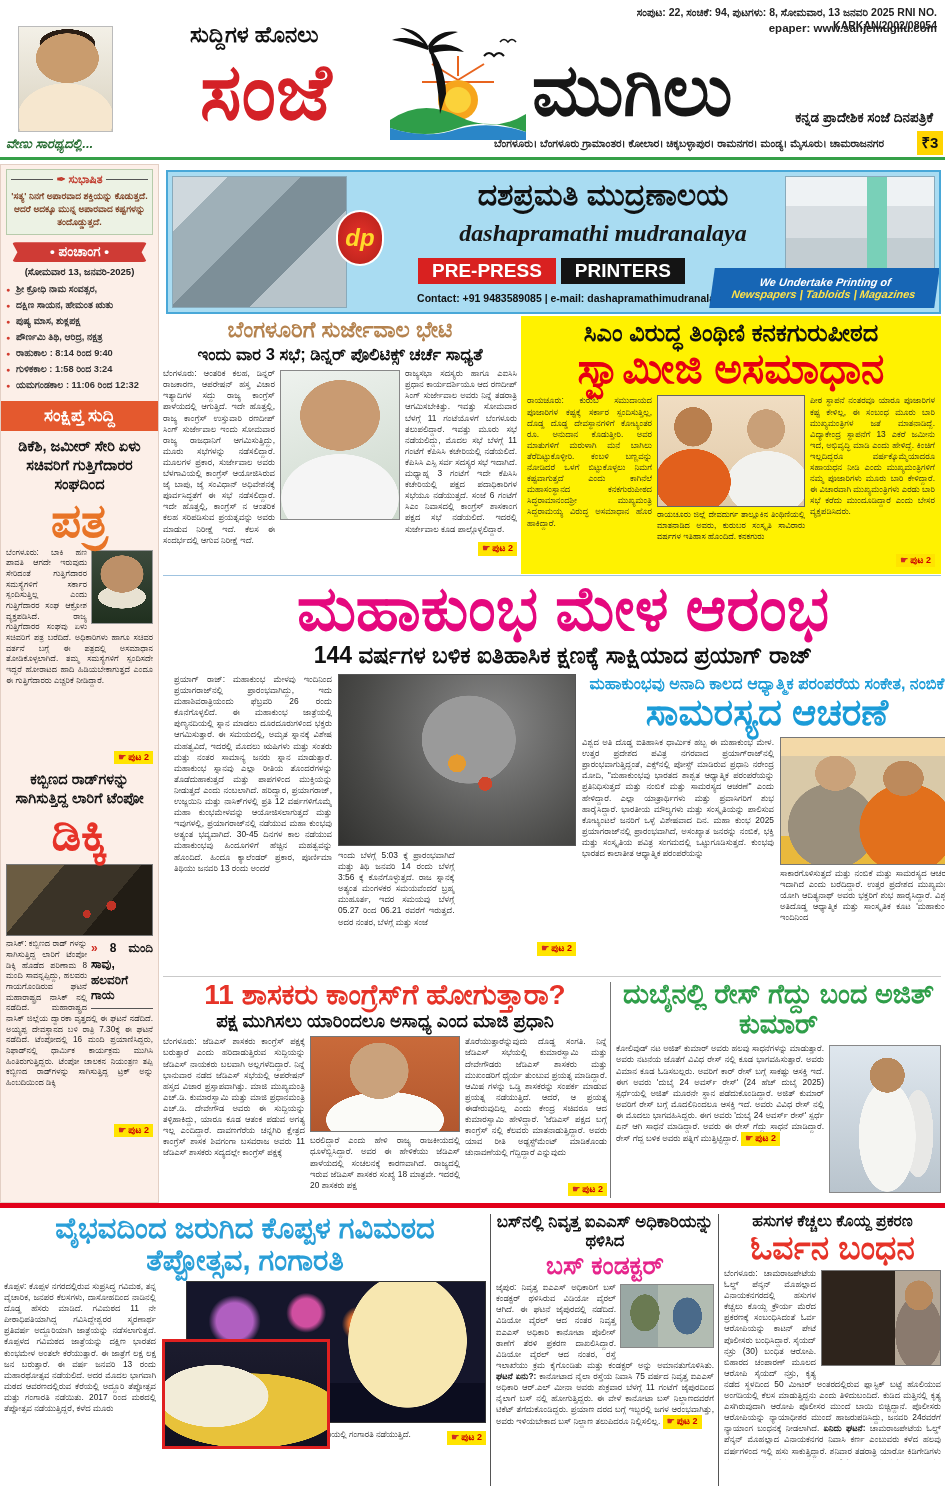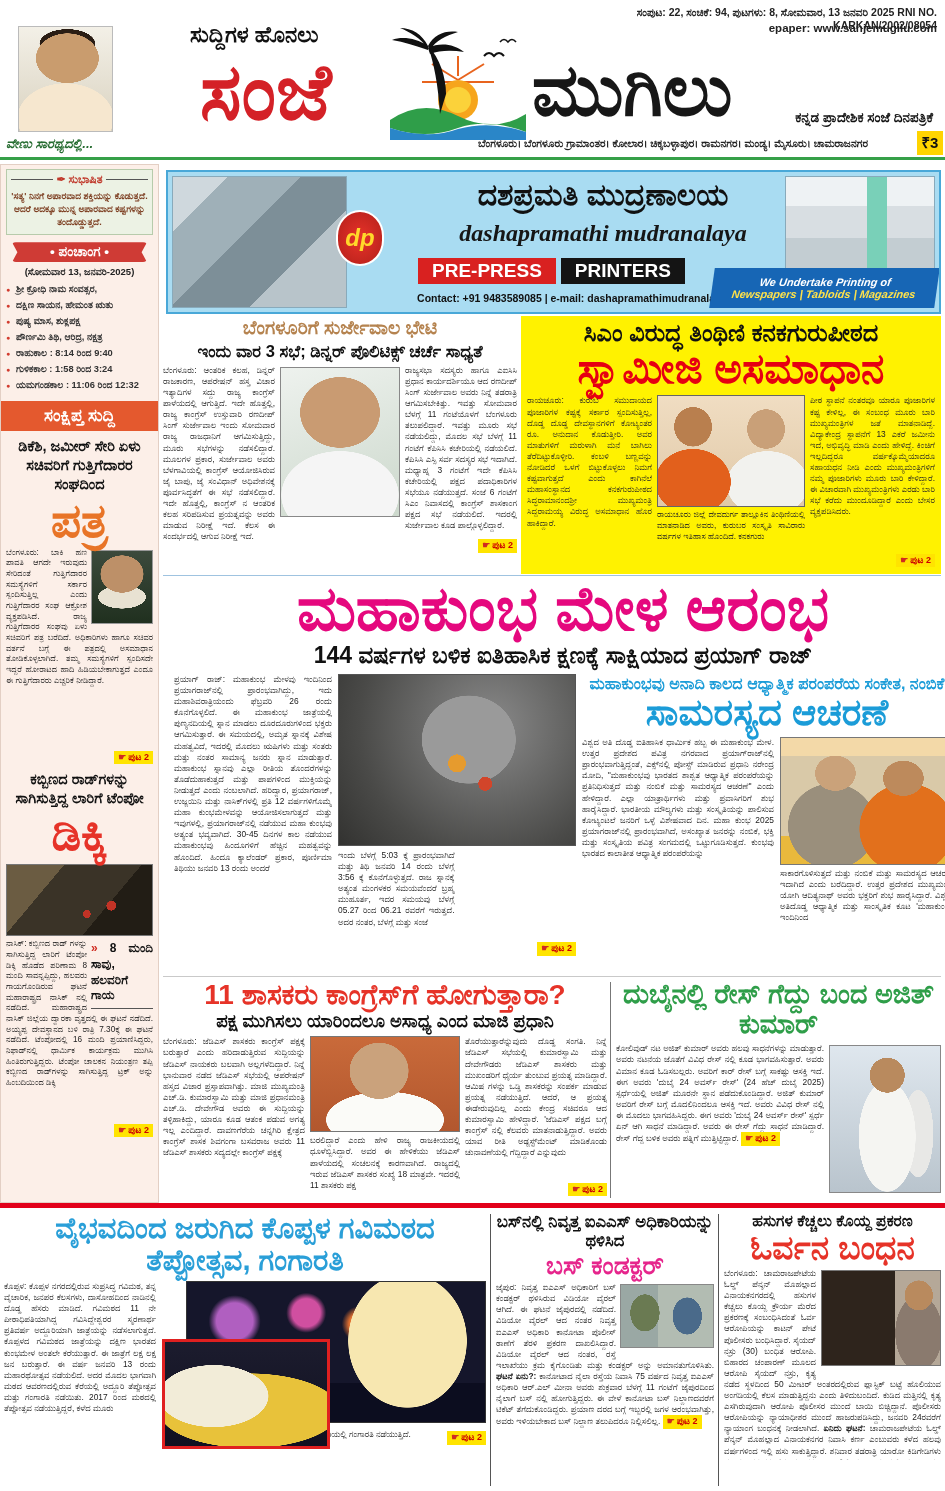--- a/index.html
+++ b/index.html
@@ -14,21 +14,21 @@
                 radial-gradient(ellipse 52% 34% at 50% 88%, #f6e7cf 99%, transparent),
                 linear-gradient(180deg,#f3f0e7,#d9d2c0); }
   .venu-caption { position:absolute; left:6px; top:136px; width:130px; font-size:13px; font-weight:bold; color:#246b2f; font-style:italic; }
   .tagline { position:absolute; left:190px; top:22px; width:230px; font-size:22px; font-weight:bold; color:#111; }
   .title-red { position:absolute; left:200px; top:38px; width:200px; height:108px; font-size:78px; font-weight:bold; color:#d42127; line-height:108px; overflow:hidden; }
   .logo-wrap { position:absolute; left:388px; top:28px; width:140px; height:118px; }
   .title-black { position:absolute; left:532px; top:40px; width:400px; height:100px; font-size:72px; font-weight:bold; color:#171717; line-height:100px; overflow:hidden; }
   .issue-line { position:absolute; right:8px; top:6px; width:370px; text-align:right; font-size:10.5px; font-weight:bold; color:#222; }
   .epaper { position:absolute; right:8px; top:22px; width:300px; text-align:right; font-size:11.5px; font-weight:bold; color:#222; }
   .subtitle { position:absolute; right:12px; top:110px; width:320px; text-align:right; font-size:13.5px; font-weight:bold; color:#111; }
-  .editions { position:absolute; left:434px; top:137px; width:478px; text-align:center; font-size:10.5px; font-weight:bold; color:#222; }
+  .editions { position:absolute; left:450px; top:137px; width:478px; text-align:center; font-size:10.5px; font-weight:bold; color:#222; }
   .price-badge { position:absolute; right:2px; top:131px; width:26px; height:24px; background:#ffd400; color:#111; font-size:15px; font-weight:bold; text-align:center; line-height:24px; }
   .green-rule { position:absolute; left:0; top:157px; width:945px; height:3px; background:#35a048; }
 
   
   .sidebar { position:absolute; left:0; top:164px; width:159px; height:1039px; background:#fcefe8; border:1px solid #e3cfc4; padding:4px 5px; overflow:hidden; }
   .subh-box { background:#ecf2e4; border:1px solid #b7cbab; padding:3px 4px 5px; }
   .subh-head { display:flex; align-items:center; gap:3px; font-size:11px; font-weight:bold; color:#c0392b; justify-content:center; }
   .subh-head:before, .subh-head:after { content:""; flex:1; border-top:1px solid #555; }
   .subh-quote { margin-top:4px; font-size:9px; font-weight:bold; color:#7d3f22; text-align:center; line-height:1.45; }
   .panch-ribbon { margin:7px 6px 4px; background:#cf3b35; color:#fff; font-size:13.5px; font-weight:bold; text-align:center; border-radius:4px; padding:2px 0;
@@ -75,21 +75,21 @@
     display:flex; flex-direction:column; justify-content:center; text-align:center; }
   .ad-ribbon .r1 { color:#fff; font-size:11px; font-weight:bold; font-style:italic; }
   .ad-ribbon .r2 { color:#ffe24a; font-size:11px; font-weight:bold; font-style:italic; }
 
   
   .art-body { font-size:8.4px; line-height:1.32; color:#222; text-align:justify; overflow:hidden; }
   .lead-in { font-weight:bold; }
 
   
   .row2-left { position:absolute; left:163px; top:318px; width:354px; height:255px; overflow:hidden; }
-  .h-surj { font-size:19px; font-weight:bold; color:#b5834f; text-align:center; line-height:1.1; }
+  .h-surj { font-size:22px; font-weight:bold; color:#b5834f; text-align:center; line-height:1.1; }
   .h-surj-sub { font-size:16.5px; font-weight:bold; color:#111; text-align:center; margin:3px 0 4px; }
   .surj-cols { display:flex; gap:5px; height:188px; }
   .surj-photo { width:120px; height:150px; flex:0 0 120px; border:1px solid #888; align-self:flex-start; margin-top:2px;
     background: radial-gradient(ellipse 34% 24% at 50% 30%, #c99b72 99%, transparent),
                 radial-gradient(ellipse 50% 30% at 50% 86%, #f5f5f5 99%, transparent),
                 linear-gradient(160deg,#eef2ee,#ccd8cc); }
   .row2-right { position:absolute; left:521px; top:316px; width:420px; height:258px; background:#fff200; padding:4px 6px; overflow:hidden; }
   .h-swam-kick { font-size:24px; font-weight:bold; color:#111; text-align:center; line-height:1.1; }
   .h-swam { font-size:42px; font-weight:bold; color:#e60012; text-align:center; line-height:1.05; margin:1px 0 4px; }
   .swam-cols { display:flex; gap:5px; height:172px; }
@@ -340,21 +340,21 @@
 
   <div class="rule-gray"></div>
 
   <article class="row4-left">
     <h2 class="h-mla">11 ಶಾಸಕರು ಕಾಂಗ್ರೆಸ್‌ಗೆ ಹೋಗುತ್ತಾರಾ?</h2>
     <div class="h-mla-sub">ಪಕ್ಷ ಮುಗಿಸಲು ಯಾರಿಂದಲೂ ಅಸಾಧ್ಯ ಎಂದ ಮಾಜಿ ಪ್ರಧಾನಿ</div>
     <div class="mla-cols">
       <div class="art-body" style="flex:1;">ಬೆಂಗಳೂರು: ಜೆಡಿಎಸ್ ಶಾಸಕರು ಕಾಂಗ್ರೆಸ್ ಪಕ್ಷಕ್ಕೆ ಬರುತ್ತಾರೆ ಎಂದು ಹರಿದಾಡುತ್ತಿರುವ ಸುದ್ದಿಯನ್ನು ಜೆಡಿಎಸ್ ನಾಯಕರು ಬಲವಾಗಿ ಅಲ್ಲಗಳೆದಿದ್ದಾರೆ. ನಿನ್ನೆ ಭಾನುವಾರ ನಡೆದ ಜೆಡಿಎಸ್ ಸಭೆಯಲ್ಲಿ ಆಪರೇಷನ್ ಹಸ್ತದ ವಿಚಾರ ಪ್ರಸ್ತಾಪವಾಗಿತ್ತು. ಮಾಜಿ ಮುಖ್ಯಮಂತ್ರಿ ಎಚ್.ಡಿ. ಕುಮಾರಸ್ವಾಮಿ ಮತ್ತು ಮಾಜಿ ಪ್ರಧಾನಮಂತ್ರಿ ಎಚ್.ಡಿ. ದೇವೇಗೌಡ ಅವರು ಈ ಸುದ್ದಿಯನ್ನು ತಳ್ಳಿಹಾಕಿದ್ದು, ಯಾರೂ ಕೂಡ ಆತಂಕ ಪಡುವ ಅಗತ್ಯ ಇಲ್ಲ ಎಂದಿದ್ದಾರೆ. ದಾವಣಗೆರೆಯ ಚನ್ನಗಿರಿ ಕ್ಷೇತ್ರದ ಕಾಂಗ್ರೆಸ್ ಶಾಸಕ ಶಿವಗಂಗಾ ಬಸವರಾಜ ಅವರು 11 ಜೆಡಿಎಸ್ ಶಾಸಕರು ಸದ್ಯದಲ್ಲೇ ಕಾಂಗ್ರೆಸ್ ಪಕ್ಷಕ್ಕೆ</div>
       <div class="mla-mid">
         <div class="gowda-photo"></div>
-        <div class="art-body" style="height:58px; margin-top:3px;">ಬರಲಿದ್ದಾರೆ ಎಂದು ಹೇಳಿ ರಾಜ್ಯ ರಾಜಕೀಯದಲ್ಲಿ ಧೂಳೆಬ್ಬಿಸಿದ್ದಾರೆ. ಅವರ ಈ ಹೇಳಿಕೆಯು ಜೆಡಿಎಸ್ ಪಾಳೆಯದಲ್ಲಿ ಸಂಚಲನಕ್ಕೆ ಕಾರಣವಾಗಿದೆ. ರಾಜ್ಯದಲ್ಲಿ ಇರುವ ಜೆಡಿಎಸ್ ಶಾಸಕರ ಸಂಖ್ಯೆ 18 ಮಾತ್ರವೇ. ಇದರಲ್ಲಿ 11 ಶಾಸಕರು ಪಕ್ಷ</div>
+        <div class="art-body" style="height:58px; margin-top:3px;">ಬರಲಿದ್ದಾರೆ ಎಂದು ಹೇಳಿ ರಾಜ್ಯ ರಾಜಕೀಯದಲ್ಲಿ ಧೂಳೆಬ್ಬಿಸಿದ್ದಾರೆ. ಅವರ ಈ ಹೇಳಿಕೆಯು ಜೆಡಿಎಸ್ ಪಾಳೆಯದಲ್ಲಿ ಸಂಚಲನಕ್ಕೆ ಕಾರಣವಾಗಿದೆ. ರಾಜ್ಯದಲ್ಲಿ ಇರುವ ಜೆಡಿಎಸ್ ಶಾಸಕರ ಸಂಖ್ಯೆ 18 ಮಾತ್ರವೇ. ಇದರಲ್ಲಿ 20 ಶಾಸಕರು ಪಕ್ಷ</div>
       </div>
       <div class="art-body" style="flex:1; position:relative;">
         <span>ತೊರೆಯುತ್ತಾರೆನ್ನುವುದು ದೊಡ್ಡ ಸಂಗತಿ. ನಿನ್ನೆ ಜೆಡಿಎಸ್ ಸಭೆಯಲ್ಲಿ ಕುಮಾರಸ್ವಾಮಿ ಮತ್ತು ದೇವೇಗೌಡರು ಜೆಡಿಎಸ್ ಶಾಸಕರು ಮತ್ತು ಮುಖಂಡರಿಗೆ ಧೈರ್ಯ ತುಂಬುವ ಪ್ರಯತ್ನ ಮಾಡಿದ್ದಾರೆ. ಆಮಿಷ ಗಳನ್ನು ಒಡ್ಡಿ ಶಾಸಕರನ್ನು ಸಂಪರ್ಕ ಮಾಡುವ ಪ್ರಯತ್ನ ನಡೆಯುತ್ತಿದೆ. ಆದರೆ, ಆ ಪ್ರಯತ್ನ ಈಡೇರುವುದಿಲ್ಲ ಎಂದು ಕೇಂದ್ರ ಸಚಿವರೂ ಆದ ಕುಮಾರಸ್ವಾಮಿ ಹೇಳಿದ್ದಾರೆ. 'ಜೆಡಿಎಸ್ ಪಕ್ಷದ ಬಗ್ಗೆ ಕಾಂಗ್ರೆಸ್ ನಲ್ಲಿ ಕೆಲವರು ಮಾತನಾಡುತ್ತಿದ್ದಾರೆ. ಅವರು ಯಾವ ರೀತಿ ಅಡ್ಜಸ್ಟ್‌ಮೆಂಟ್ ಮಾಡಿಕೊಂಡು ಚುನಾವಣೆಯಲ್ಲಿ ಗೆದ್ದಿದ್ದಾರೆ ಎನ್ನುವುದು</span>
         <span class="ptag" style="position:absolute; right:0; bottom:0;"><span class="hand">☛</span><span>ಪುಟ 2</span></span>
       </div>
     </div>
   </article>
 
   <div class="row4-div"></div>
 

